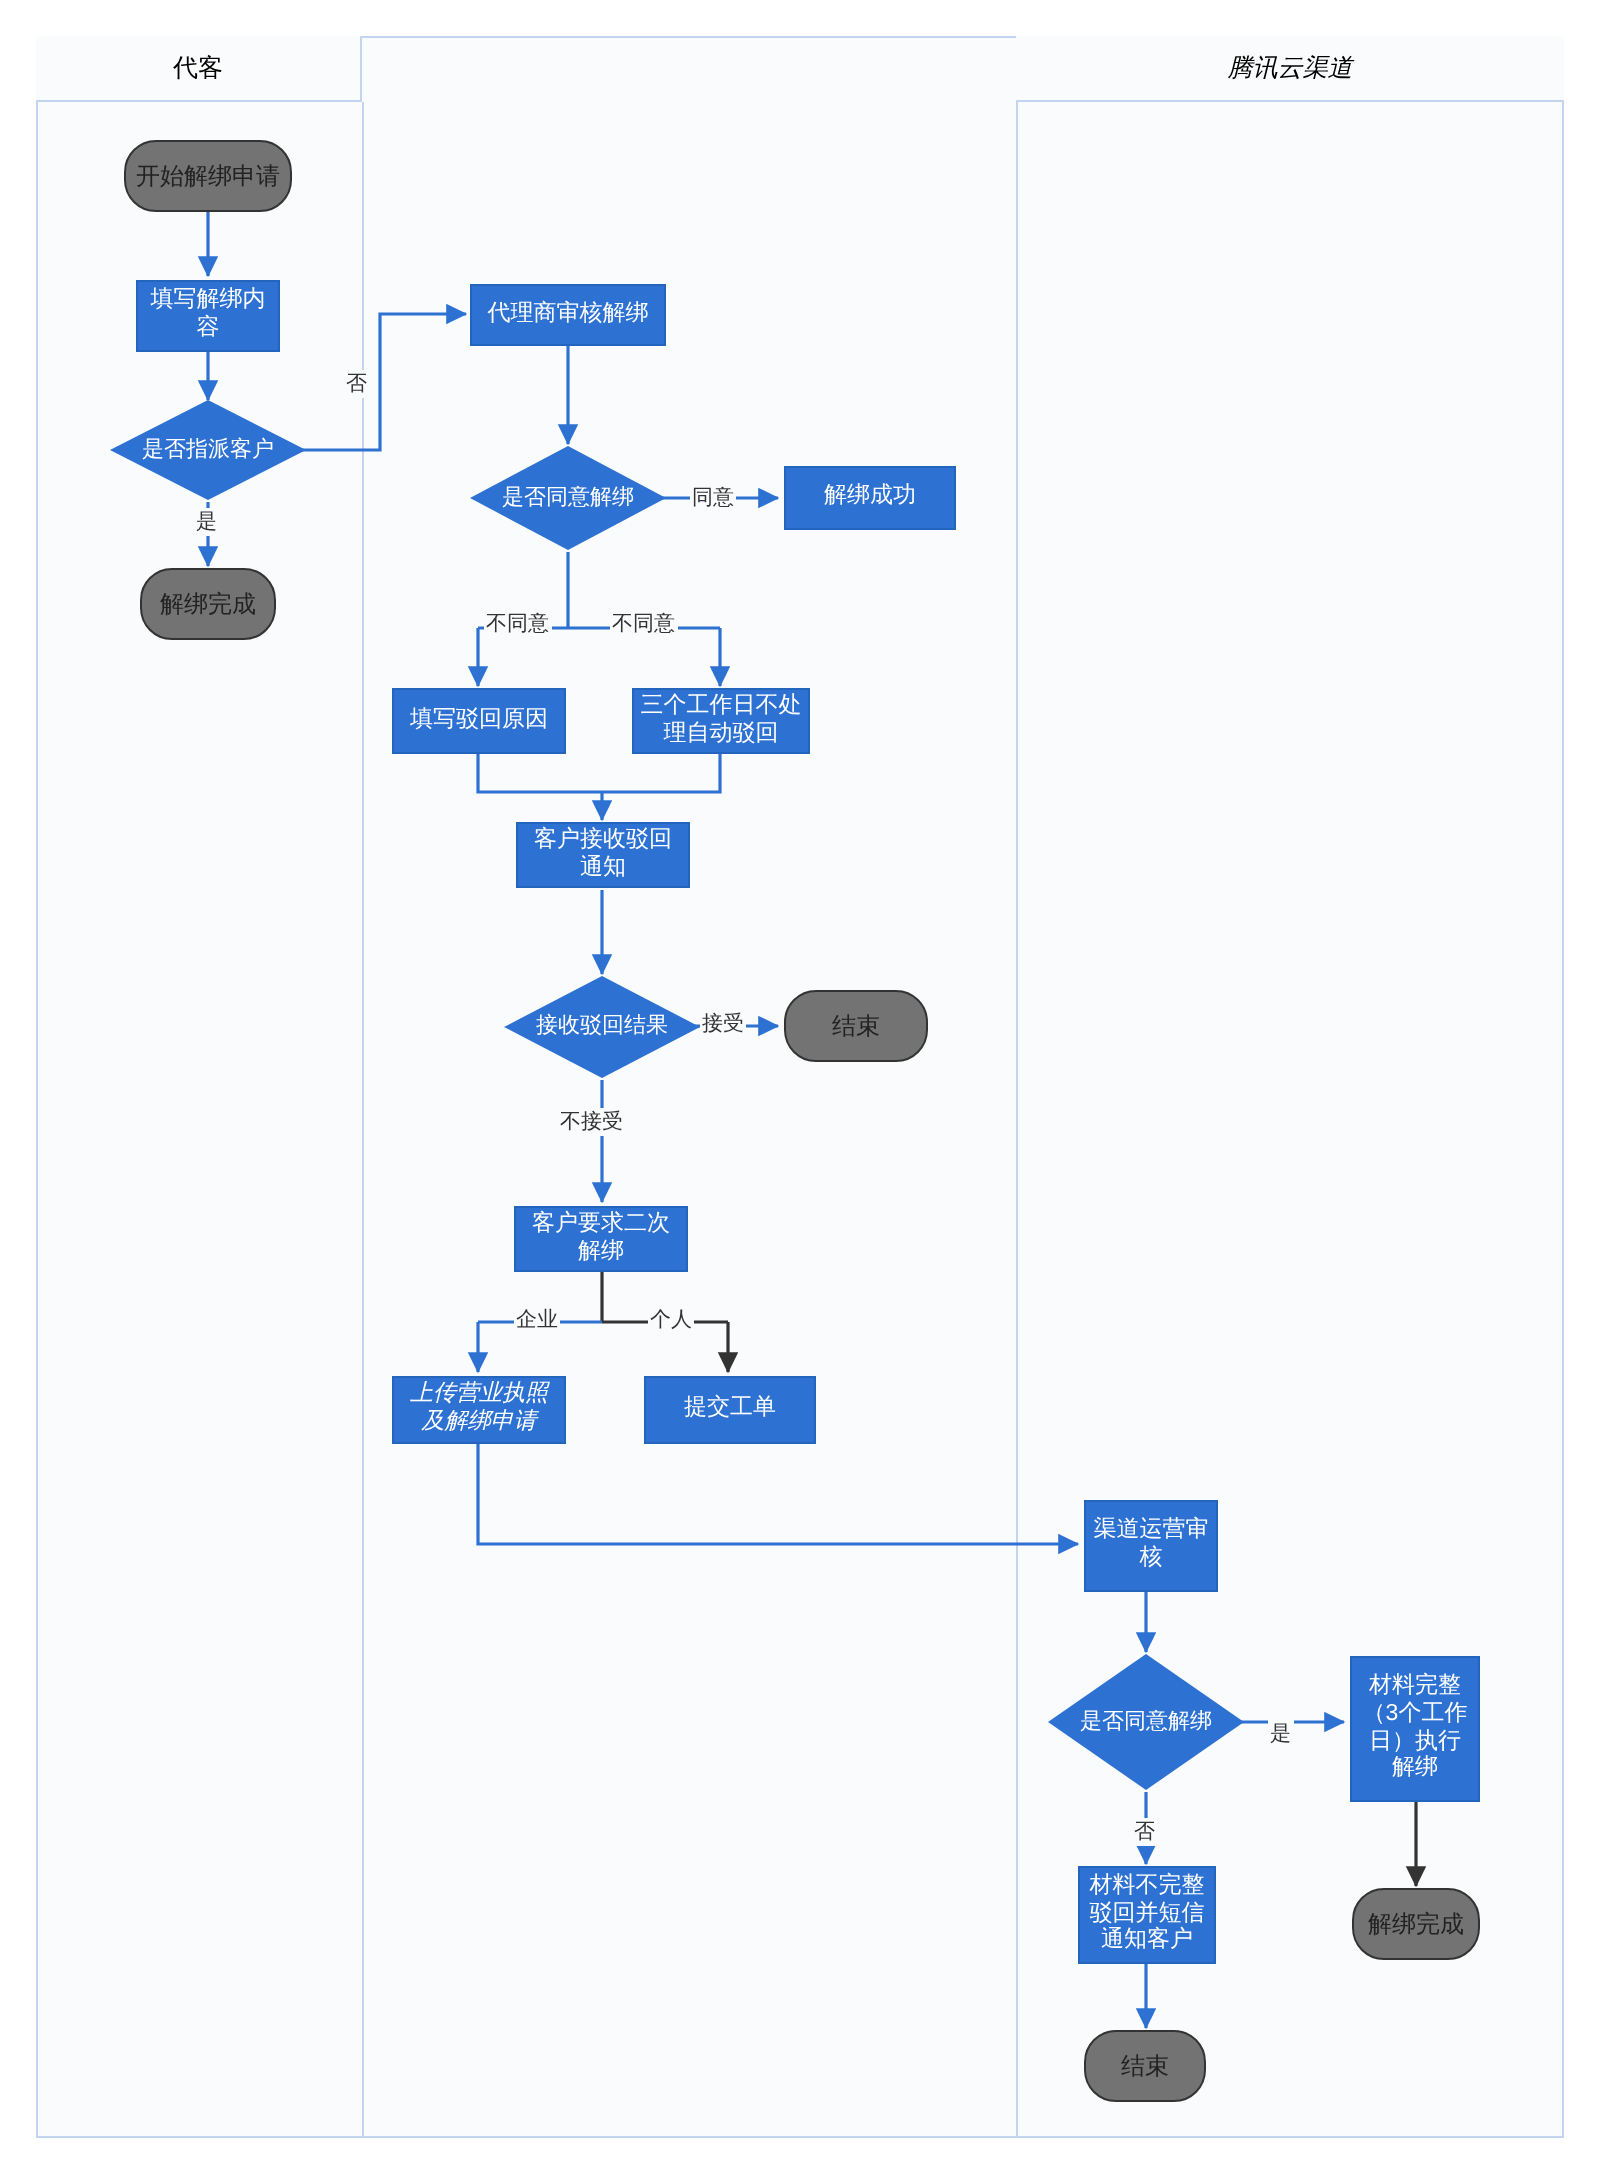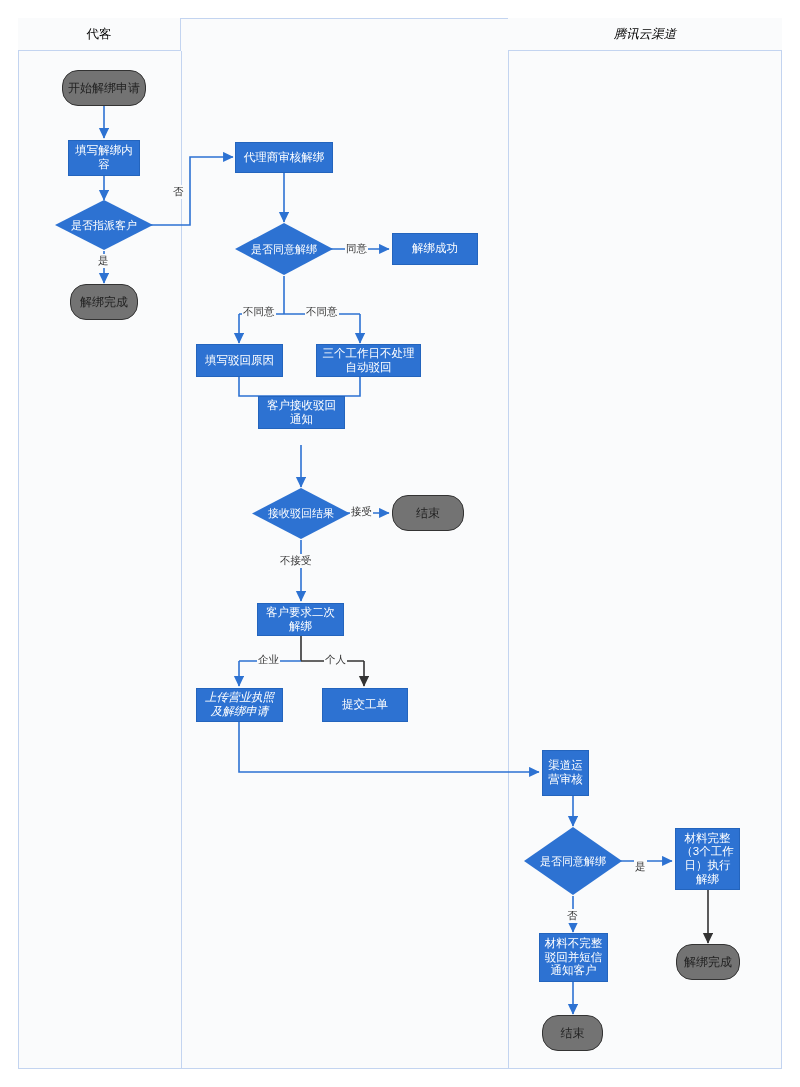--- a/index.html
+++ b/index.html
@@ -124,25 +124,25 @@
   </div>
 
   <div class="node process" style="left:392px;top:233px;width:86px;height:32px;">
     <span>解绑成功</span>
   </div>
 
   <div class="node process" style="left:196px;top:344px;width:87px;height:33px;">
     <span>填写驳回原因</span>
   </div>
 
-  <div class="node process" style="left:316px;top:344px;width:105px;height:33px;">
+  <div class="node process" style="left:316px;top:344px;width:89px;height:33px;">
     <span>三个工作日不处理自动驳回</span>
   </div>
 
-  <div class="node process" style="left:258px;top:396px;width:87px;height:33px;">
+  <div class="node process" style="left:258px;top:411px;width:87px;height:33px;">
     <span>客户接收驳回通知</span>
   </div>
 
   <div class="node decision" style="left:251px;top:487px;width:100px;height:53px;">
     <svg width="100" height="53" style="position:absolute;left:0;top:0;">
       <polygon points="50,1 99,26.5 50,52 1,26.5" fill="#2d72d2"></polygon>
     </svg>
     <span class="dtext">接收驳回结果</span>
   </div>
 
@@ -155,32 +155,32 @@
   </div>
 
   <div class="node process" style="left:196px;top:688px;width:87px;height:34px;font-style:italic;">
     <span>上传营业执照及解绑申请</span>
   </div>
 
   <div class="node process" style="left:322px;top:688px;width:86px;height:34px;">
     <span>提交工单</span>
   </div>
 
-  <div class="node process" style="left:542px;top:750px;width:47px;height:46px;">
+  <div class="node process" style="left:542px;top:750px;width:67px;height:46px;">
     <span>渠道运营审核</span>
   </div>
 
   <div class="node decision" style="left:523px;top:826px;width:100px;height:70px;">
     <svg width="100" height="70" style="position:absolute;left:0;top:0;">
       <polygon points="50,1 99,35 50,69 1,35" fill="#2d72d2"></polygon>
     </svg>
     <span class="dtext">是否同意解绑</span>
   </div>
 
-  <div class="node process" style="left:675px;top:828px;width:65px;height:62px;">
+  <div class="node process" style="left:675px;top:828px;width:65px;height:73px;">
     <span>材料完整（3个工作日）执行解绑</span>
   </div>
 
   <div class="node terminator" style="left:676px;top:944px;width:64px;height:36px;">
     <span>解绑完成</span>
   </div>
 
   <div class="node process" style="left:539px;top:933px;width:69px;height:49px;">
     <span>材料不完整驳回并短信通知客户</span>
   </div>

